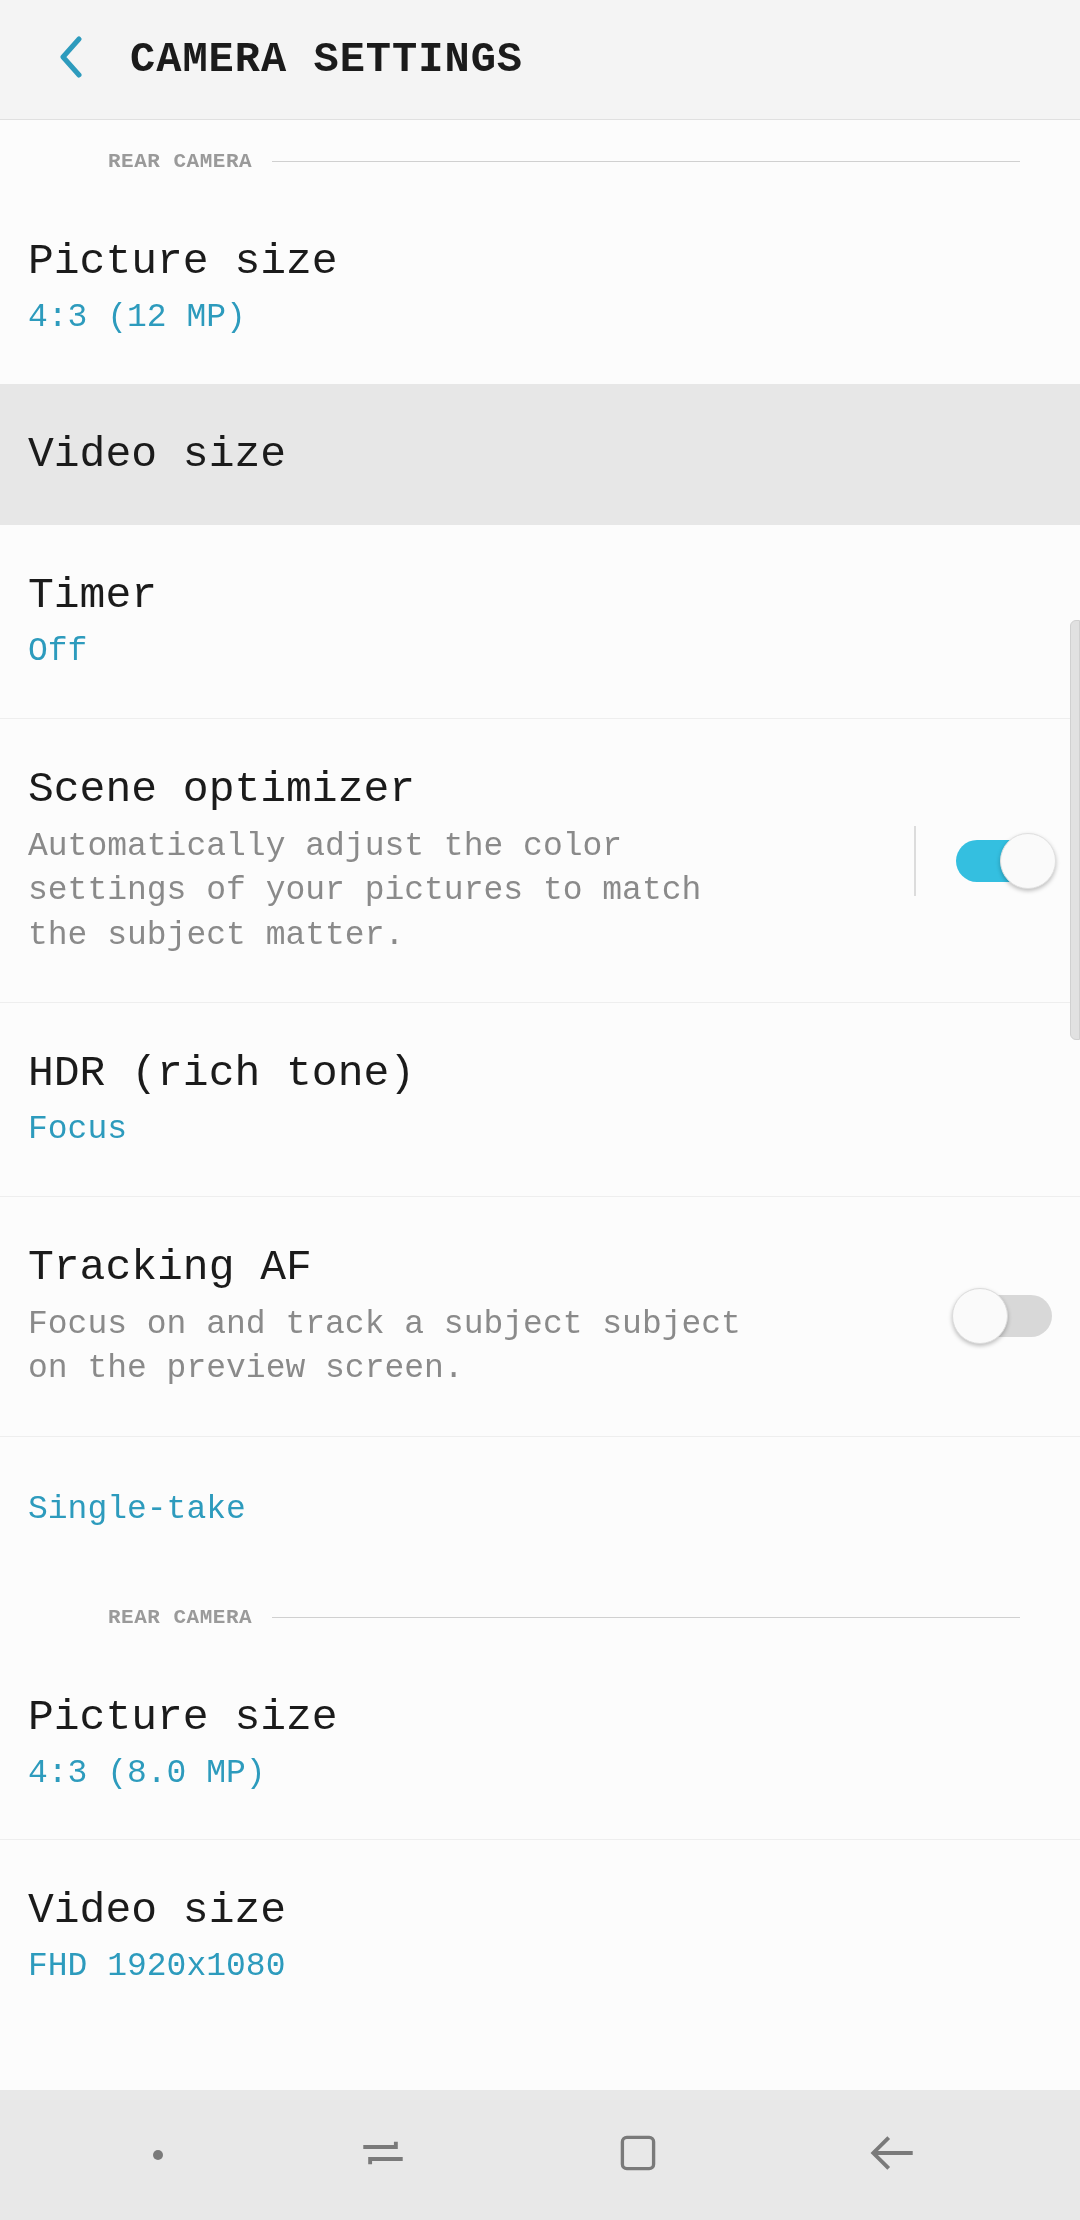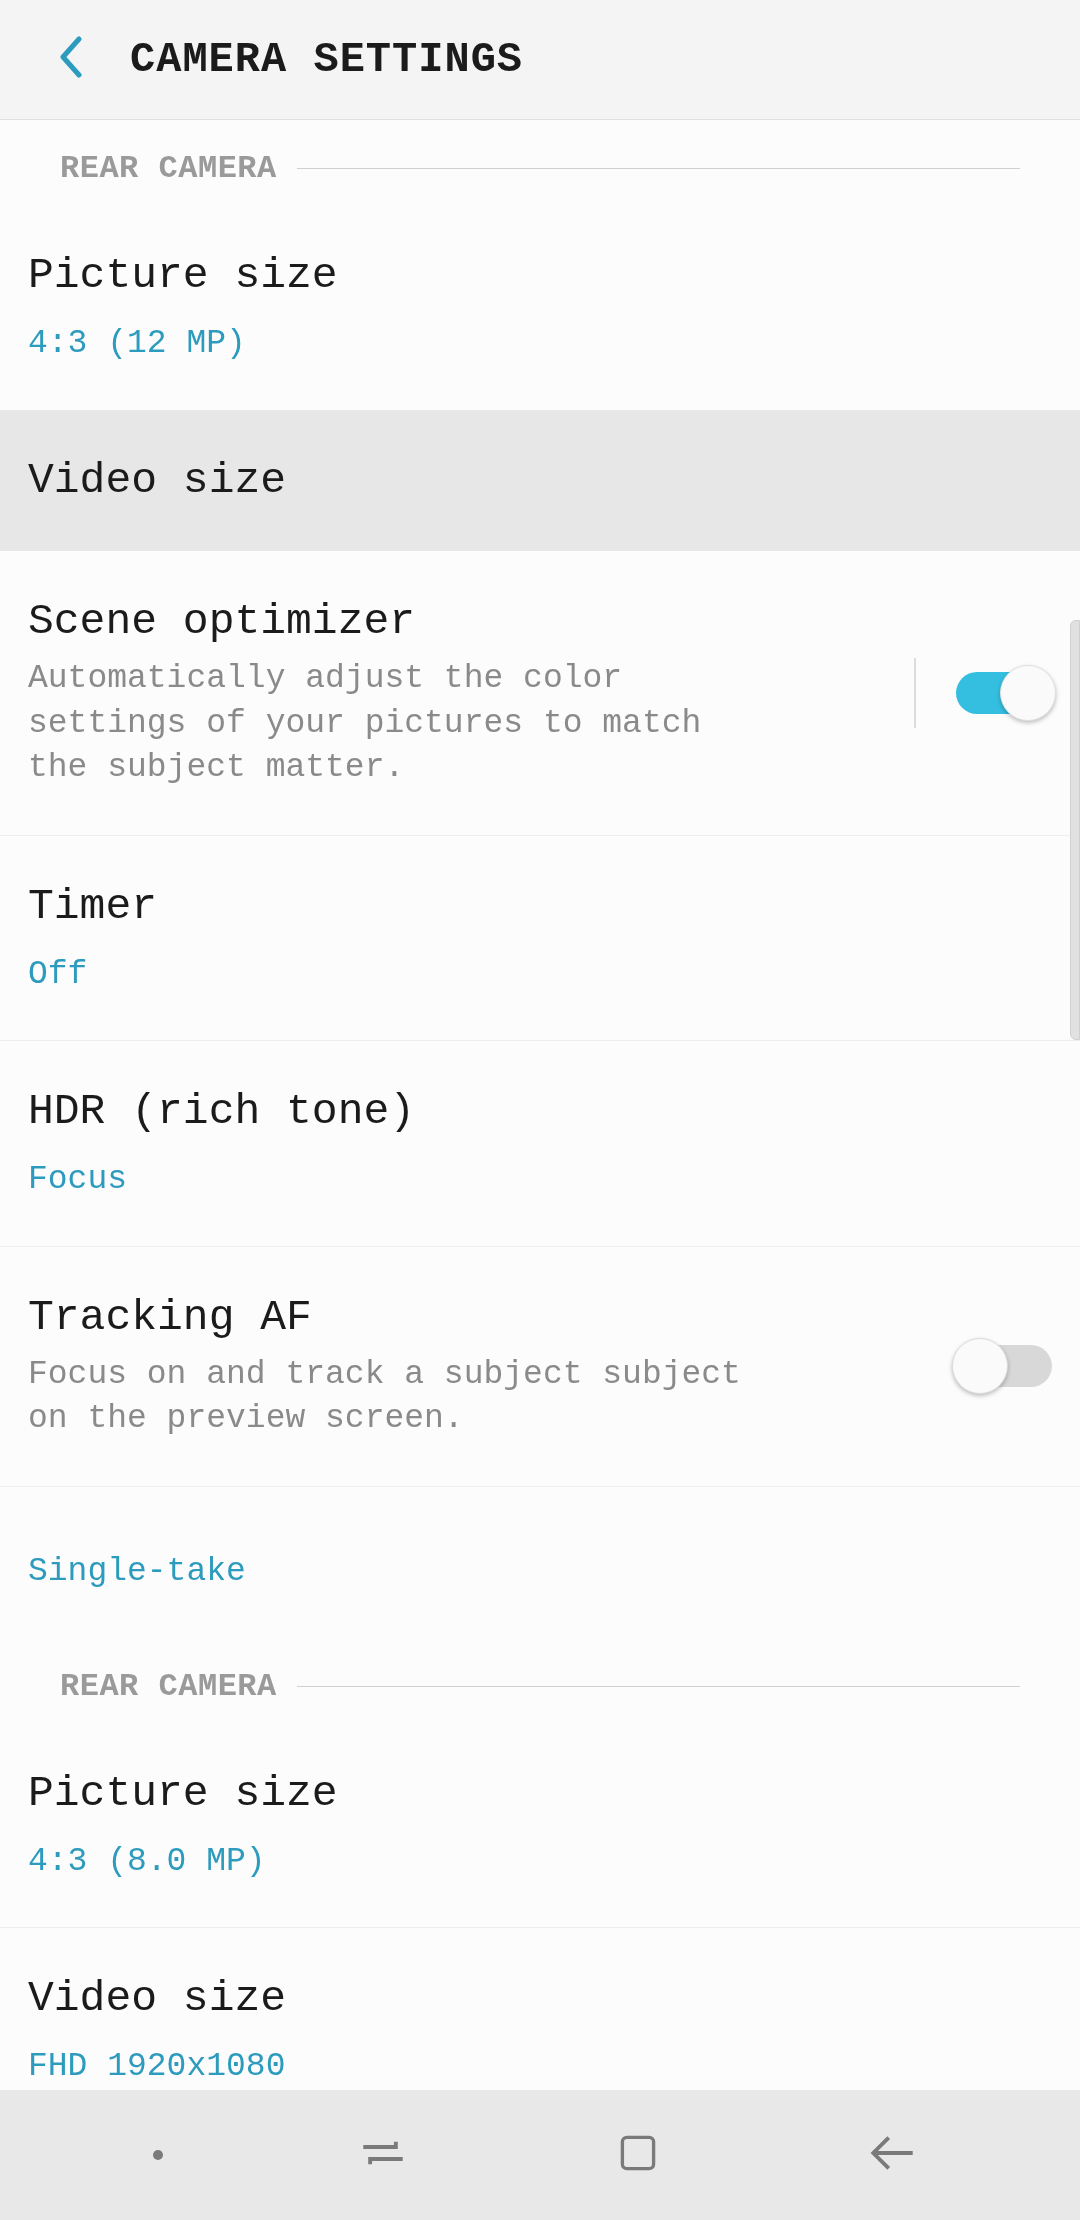--- a/index.html
+++ b/index.html
@@ -47,25 +47,26 @@
     overflow-y: auto;
   }
   .section-header {
     display: flex;
     align-items: center;
     padding: 30px 60px 18px 60px;
     gap: 20px;
     background: #fcfcfc;
   }
   .section-header-text {
-    font-size: 32px;
+    font-size: 21px;
     font-weight: 700;
     letter-spacing: 0.5px;
     color: #9a9a9a;
     white-space: nowrap;
+    margin-left: 48px;
   }
   .section-header-line {
     flex: 1;
     height: 1.5px;
     background: #d0d0d0;
   }
   .setting-item {
     padding: 44px 28px;
     background: #fcfcfc;
     display: flex;
@@ -84,21 +85,21 @@
   .setting-title {
     font-size: 43px;
     font-weight: 400;
     color: #1b1b1b;
     line-height: 1.25;
   }
   .setting-value {
     font-size: 33px;
     font-weight: 400;
     color: #2d9bbd;
-    margin-top: 20px;
+    margin-top: 8px;
     line-height: 1.3;
   }
   .setting-desc {
     font-size: 33px;
     font-weight: 400;
     color: #8a8a8a;
     margin-top: 8px;
     line-height: 1.35;
     max-width: 720px;
   }
@@ -206,36 +207,36 @@
     </div>
 
     <div class="setting-item highlighted">
       <div class="setting-text">
         <div class="setting-title">Video size</div>
       </div>
     </div>
 
     <div class="setting-item">
       <div class="setting-text">
+        <div class="setting-title">Timer</div>
+        <div class="setting-value">Off</div>
+      </div>
+    </div>
+
+    <div class="setting-item">
+      <div class="setting-text">
         <div class="setting-title">Scene optimizer</div>
         <div class="setting-desc">Automatically adjust the color settings of your pictures to match the subject matter.</div>
       </div>
       <div class="toggle-wrap">
         <div class="toggle-divider"></div>
         <div class="toggle on">
           <div class="toggle-track"></div>
           <div class="toggle-thumb"></div>
         </div>
-      </div>
-    </div>
-
-    <div class="setting-item">
-      <div class="setting-text">
-        <div class="setting-title">Timer</div>
-        <div class="setting-value">Off</div>
       </div>
     </div>
 
     <div class="setting-item">
       <div class="setting-text">
         <div class="setting-title">HDR (rich tone)</div>
         <div class="setting-value">Focus</div>
       </div>
     </div>
 

